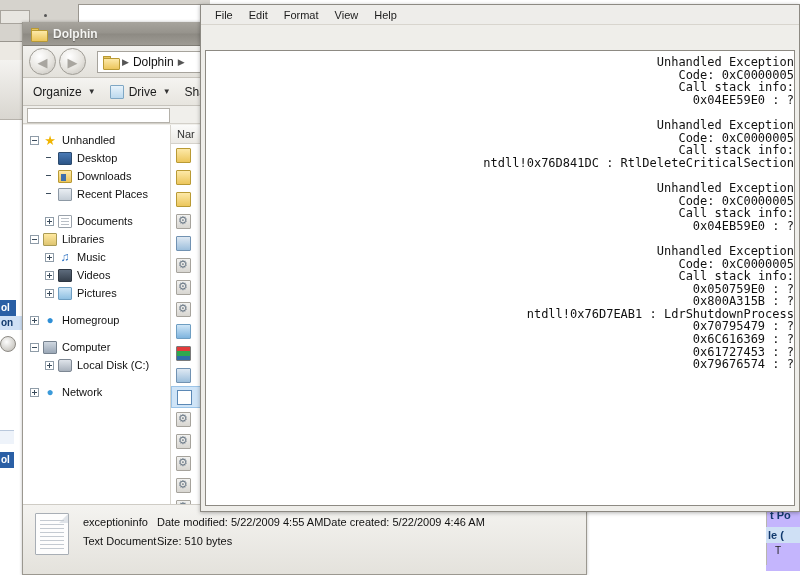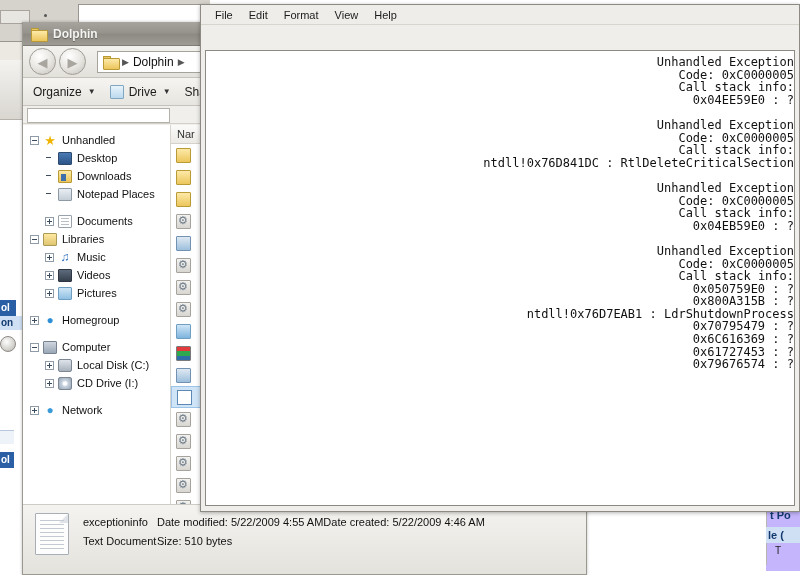--- a/index.html
+++ b/index.html
@@ -476,21 +476,21 @@
           <span>Desktop</span>
         </div>
         <div class="tree-row lvl2">
           <span class="expander none"></span>
           <span class="tree-ico ico-download"></span>
           <span>Downloads</span>
         </div>
         <div class="tree-row lvl2">
           <span class="expander none"></span>
           <span class="tree-ico ico-recent"></span>
-          <span>Notepad Places</span>
+          <span>Recent Places</span>
         </div>
 
         <div class="tree-gap"></div>
 
         <div class="tree-row lvl3">
           <span class="expander plus"></span>
           <span class="tree-ico ico-doc"></span>
           <span>Documents</span>
         </div>
         <div class="tree-row lvl1">
@@ -526,25 +526,20 @@
 
         <div class="tree-row lvl1">
           <span class="expander"></span>
           <span class="tree-ico ico-computer"></span>
           <span>Computer</span>
         </div>
         <div class="tree-row lvl3">
           <span class="expander plus"></span>
           <span class="tree-ico ico-disk"></span>
           <span>Local Disk (C:)</span>
-        </div>
-        <div class="tree-row lvl3">
-          <span class="expander plus"></span>
-          <span class="tree-ico ico-cd"></span>
-          <span>CD Drive (I:)</span>
         </div>
 
         <div class="tree-gap"></div>
 
         <div class="tree-row lvl1">
           <span class="expander plus"></span>
           <span class="tree-ico ico-network">●</span>
           <span>Network</span>
         </div>
       </div>

